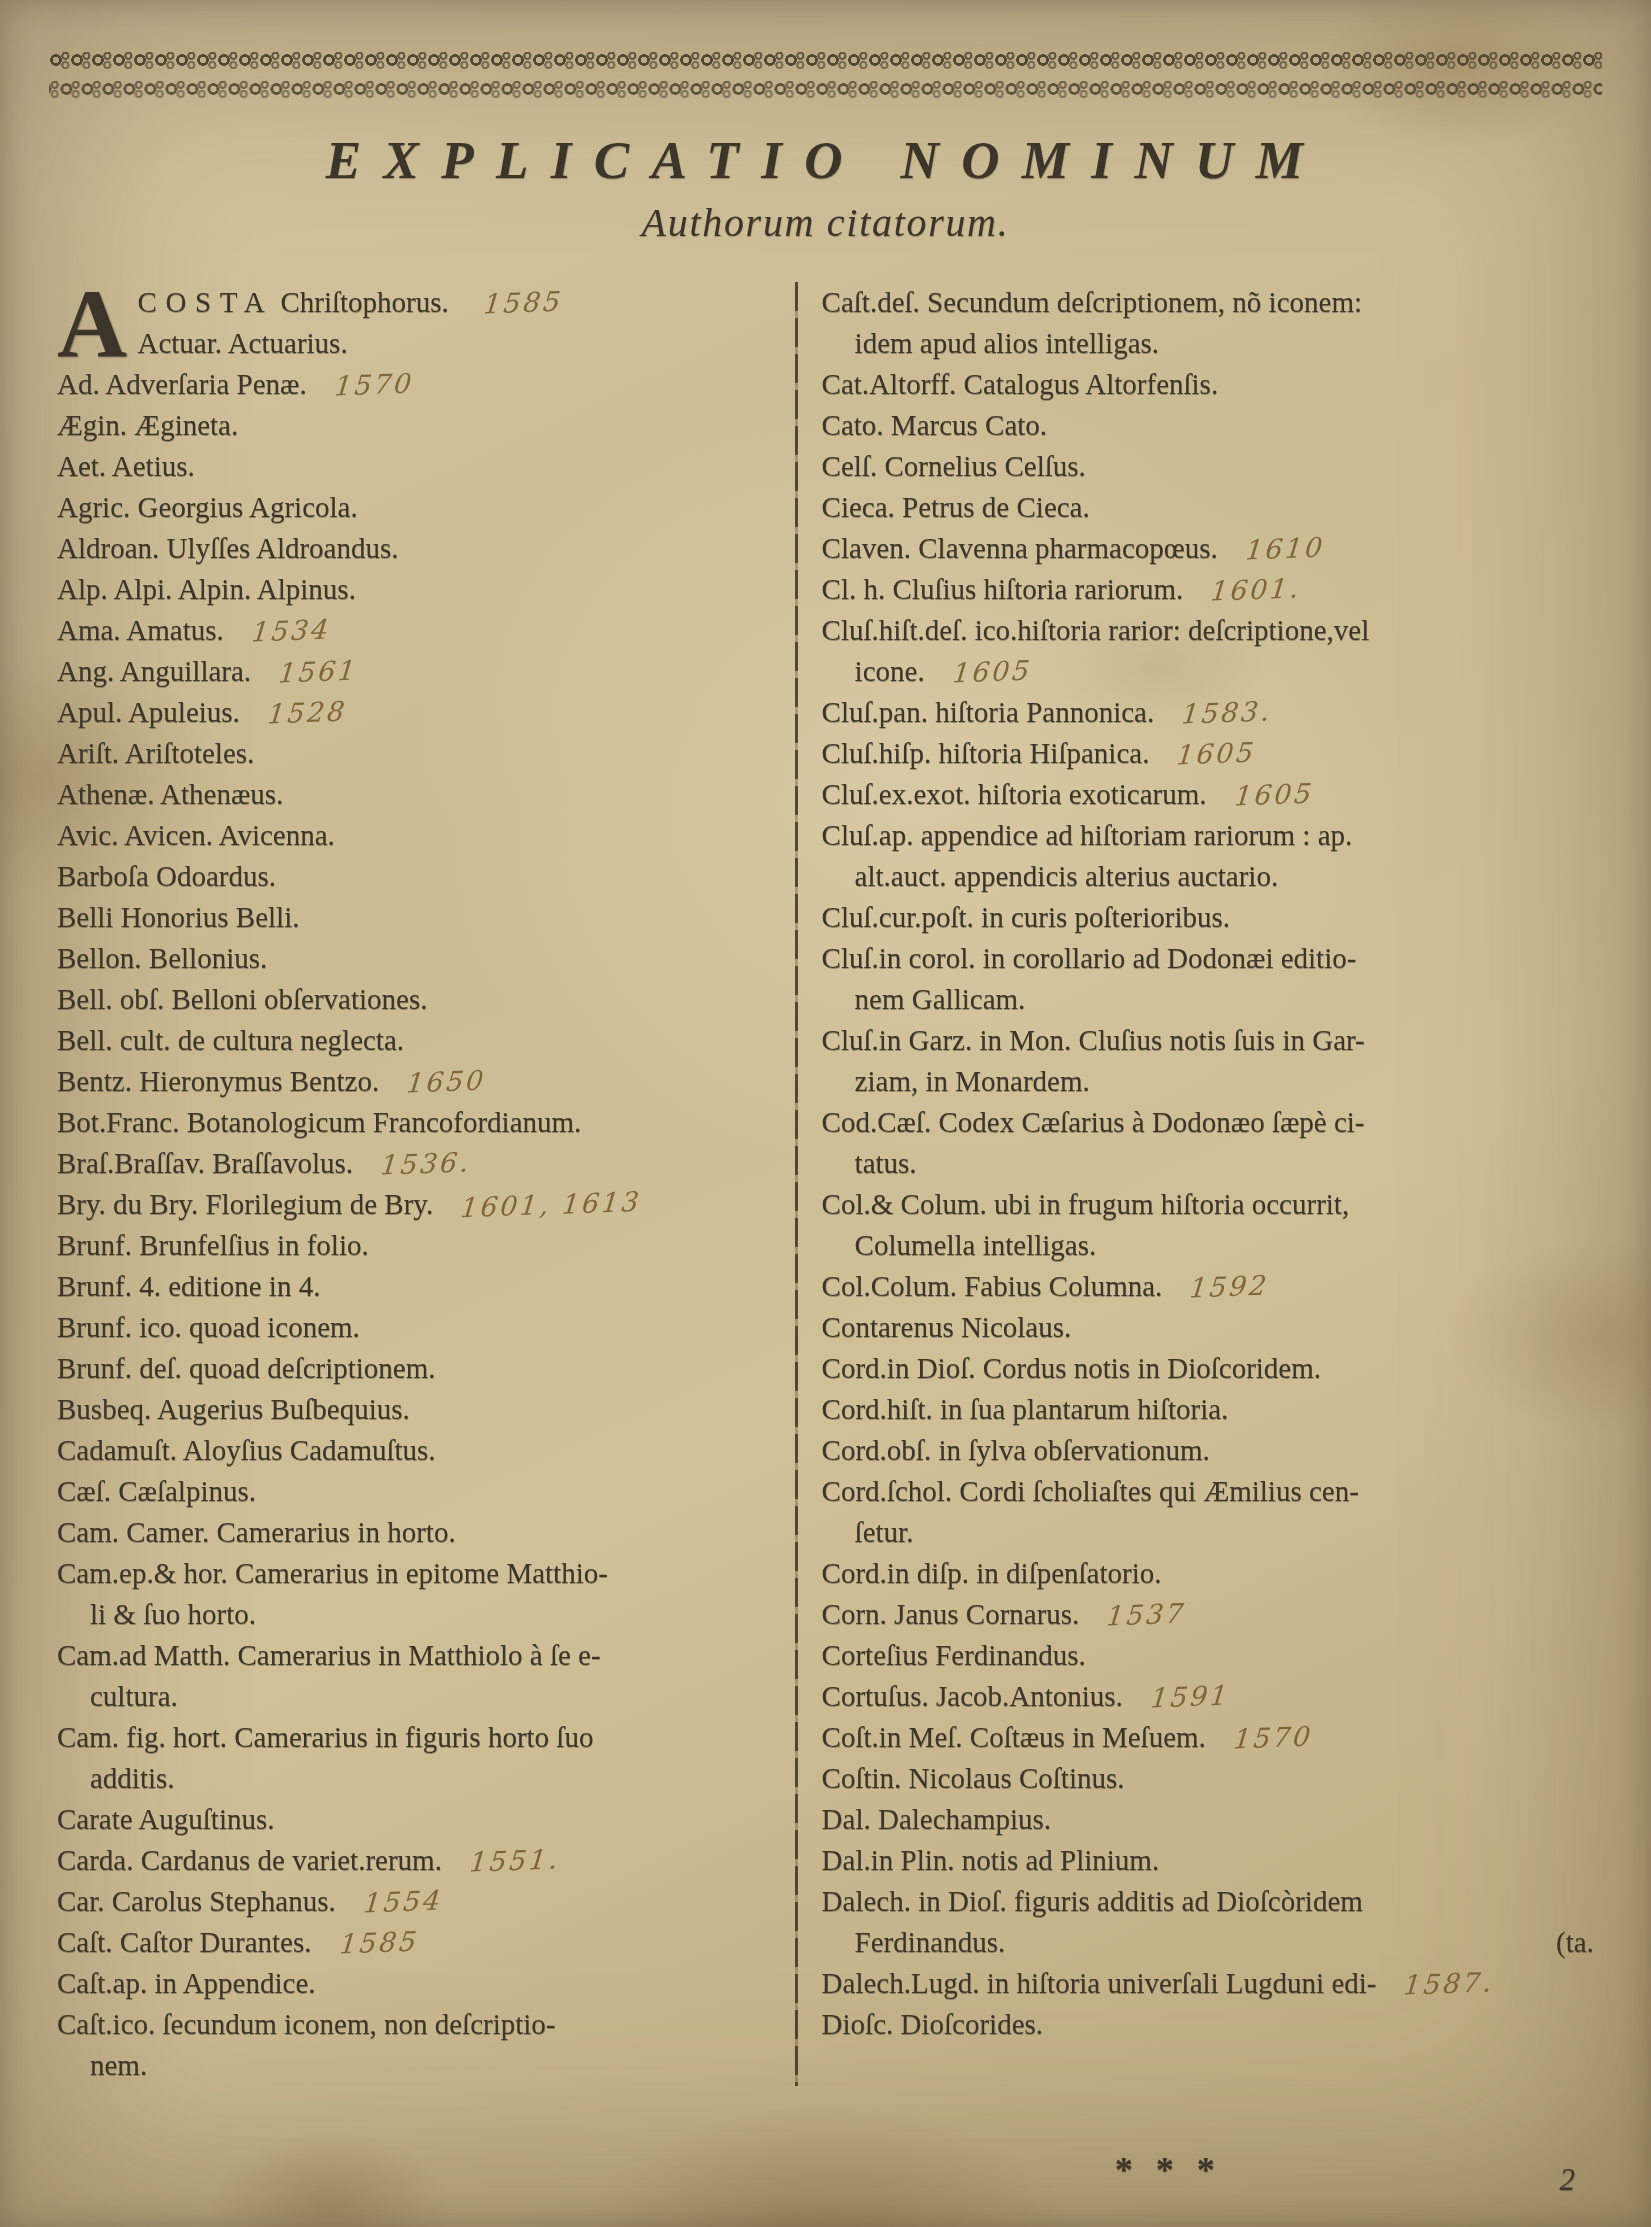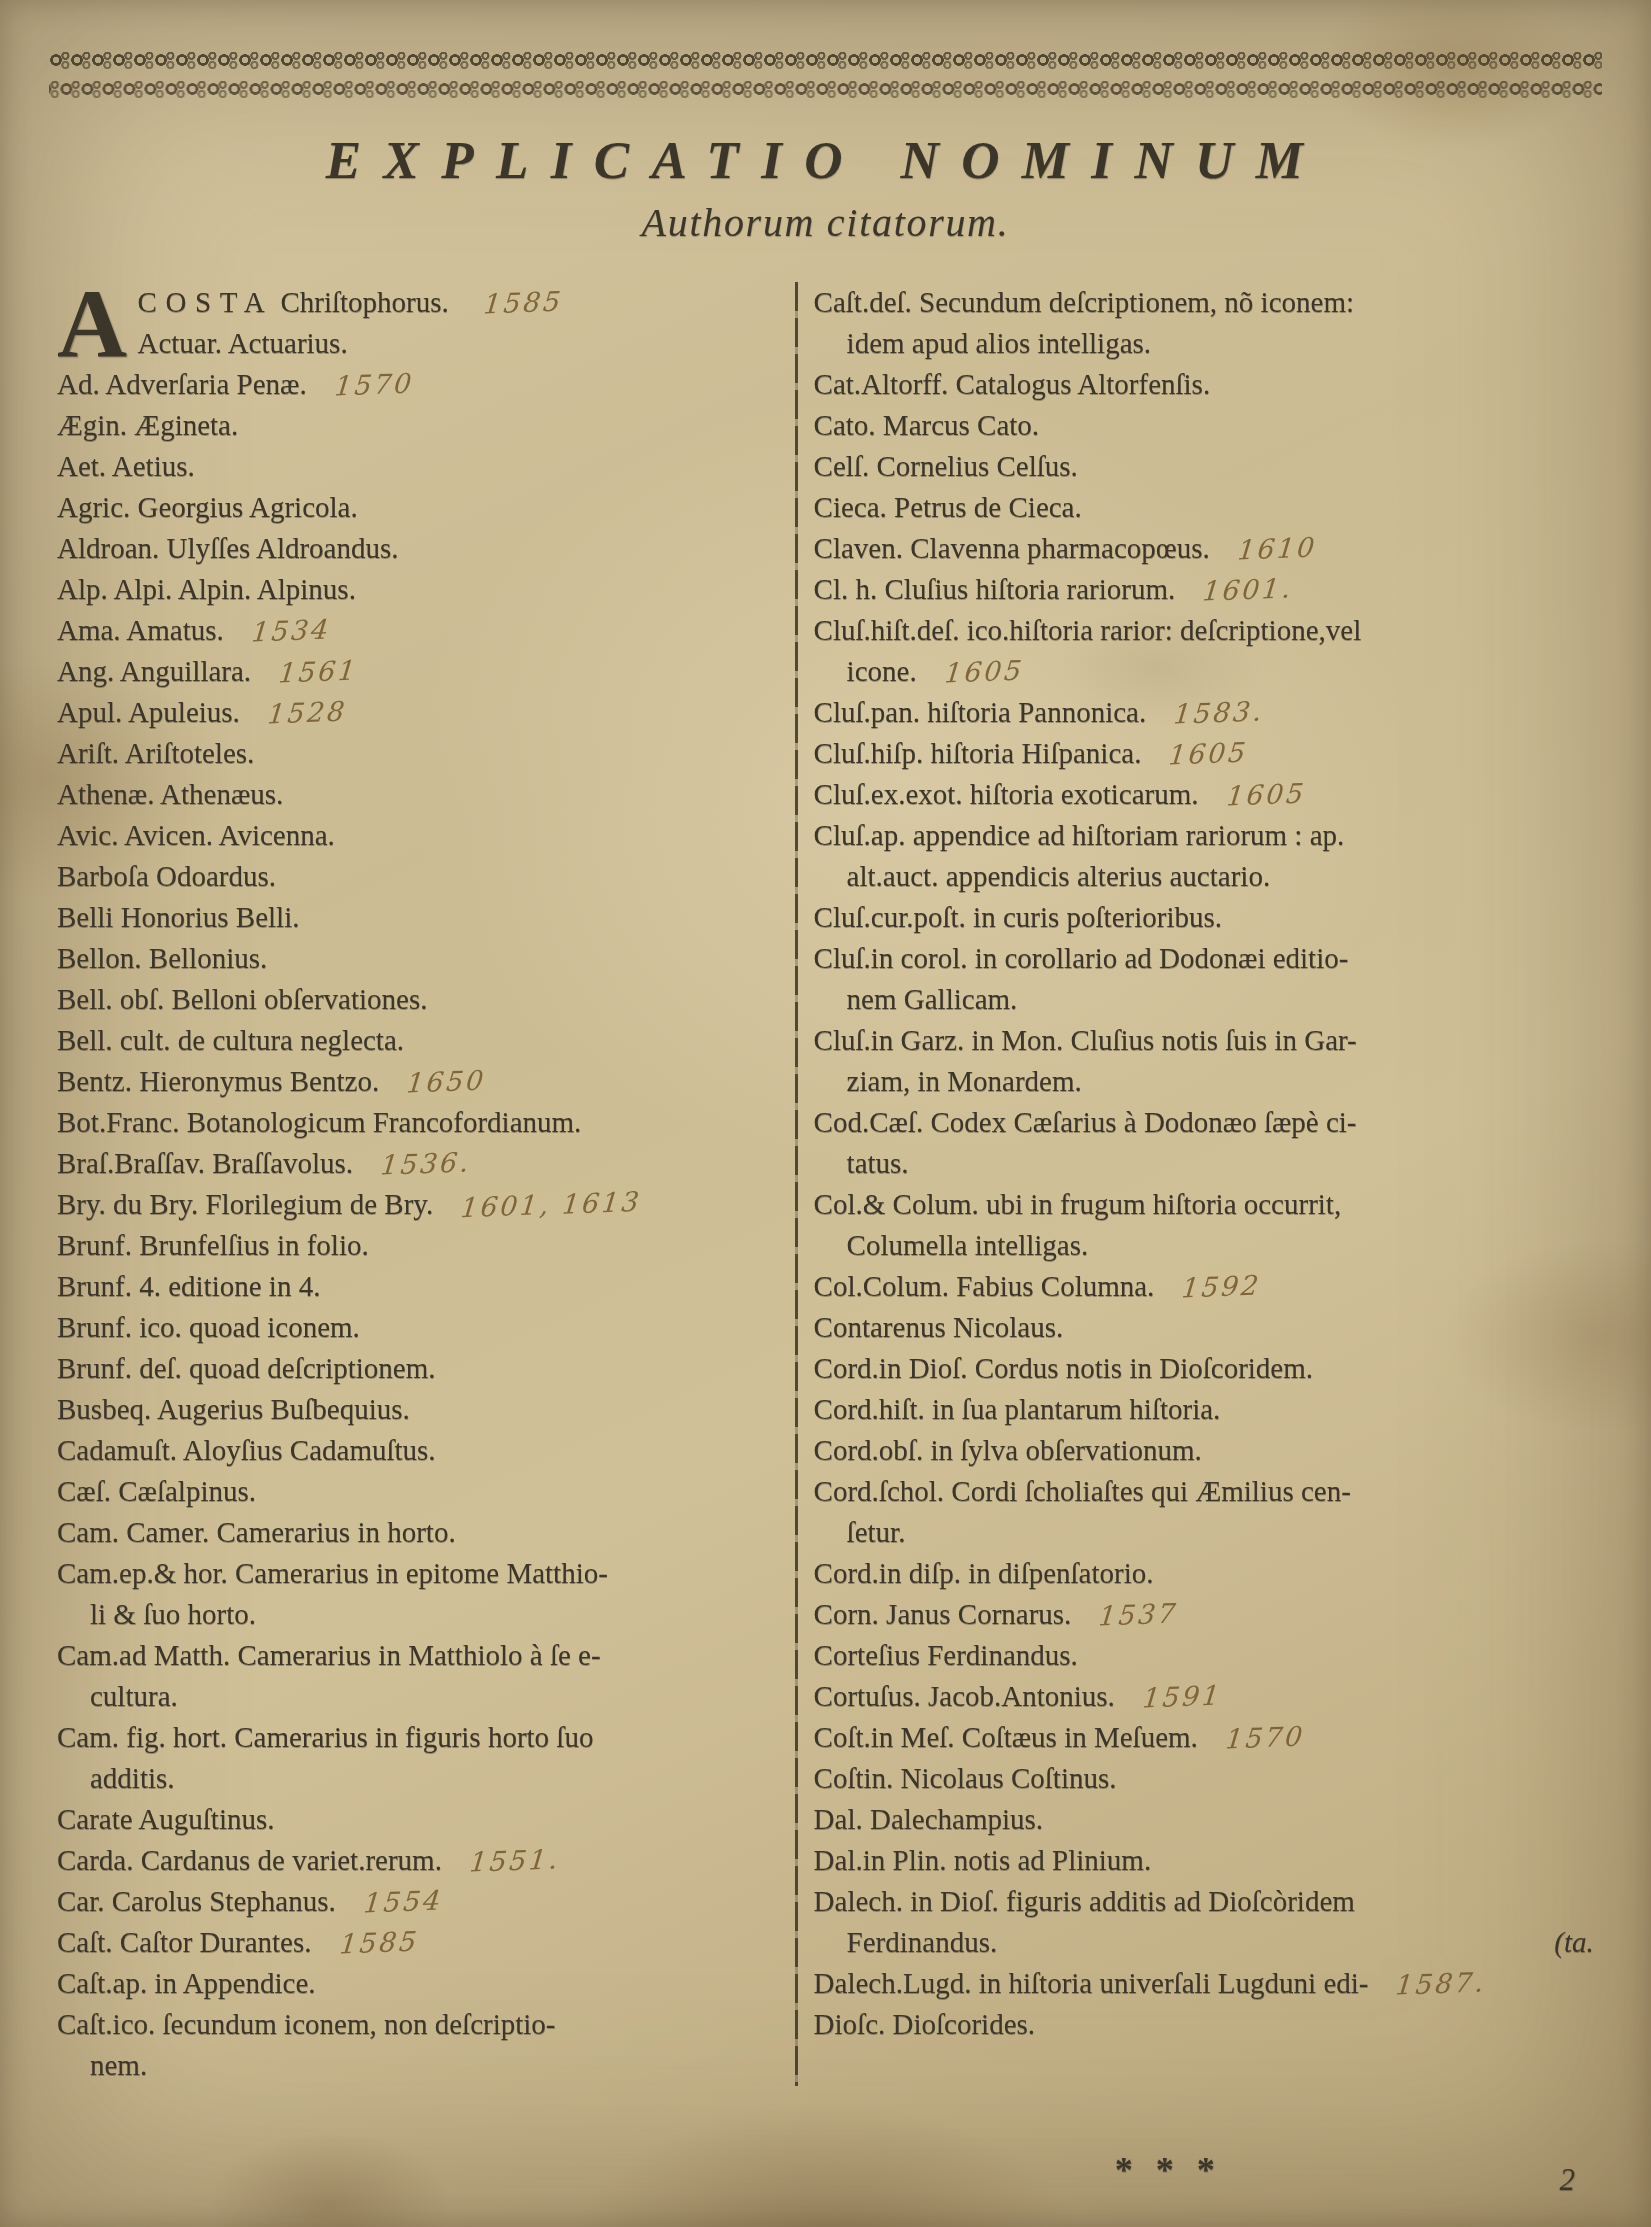--- a/index.html
+++ b/index.html
@@ -50,21 +50,21 @@
     text-shadow:0.4px 0.7px 0.9px rgba(40,32,20,.3);
   }
   
   .cols{display:flex;margin:36px 52px 0 57px;}
   .col-left{width:726px;flex:none;}
   .divider{
     width:2.6px;flex:none;margin-left:12px;
     background:repeating-linear-gradient(to bottom,
       rgba(58,50,35,.85) 0 29px, rgba(58,50,35,.28) 29px 36px);
   }
-  .col-right{flex:1;padding-left:16px;min-width:0;}
+  .col-right{flex:1;padding-left:24px;min-width:0;}
   .line{
     position:relative;
     font-size:29px;line-height:41px;height:41px;
     white-space:nowrap;
     text-shadow:0.3px 0.5px 0.6px rgba(40,32,20,.35);
   }
   .line.cont{padding-left:33px;}
   
   .dropcap-block{display:flex;align-items:flex-start;}
   .dropcap{
@@ -77,21 +77,21 @@
   
   .hand{
     display:inline-block;
     font-family:"DejaVu Serif",serif;
     font-style:italic;font-size:27px;
     color:#6f5224;opacity:.82;
     margin-left:28px;letter-spacing:2.6px;
     transform:rotate(-2deg) skewX(-8deg);
     text-shadow:none;
   }
-  .rightfrag{position:absolute;right:5.2px;font-style:italic;}
+  .rightfrag{position:absolute;right:5.2px;}
   
   .footer{position:absolute;left:0;right:0;bottom:26px;height:52px;}
   .stars{
     position:absolute;right:26%;bottom:10.4px;
     font-size:36px;letter-spacing:7px;font-weight:600;
     text-shadow:0.4px 0.7px 0.9px rgba(40,32,20,.35);
   }
   .pagesig{
     position:absolute;right:76px;bottom:3.5px;
     font-size:31px;font-style:italic;

